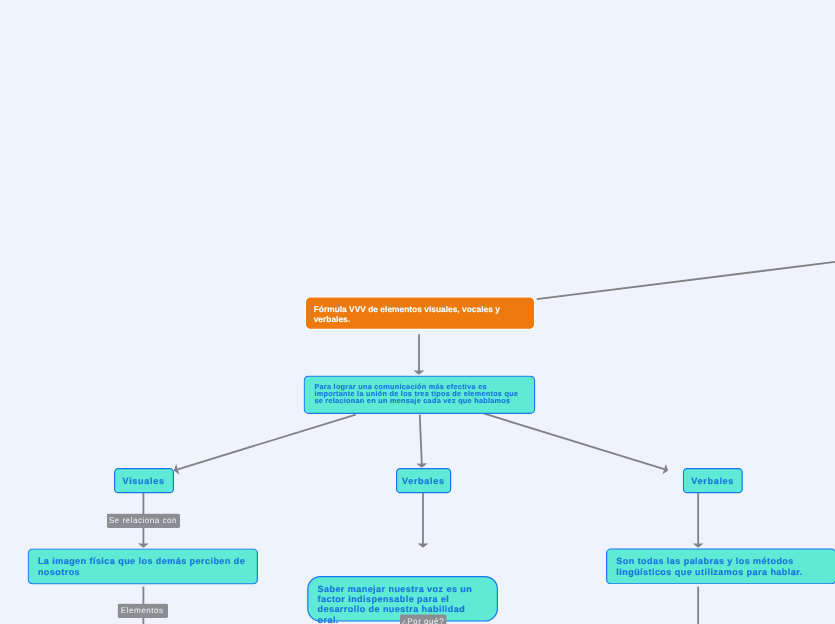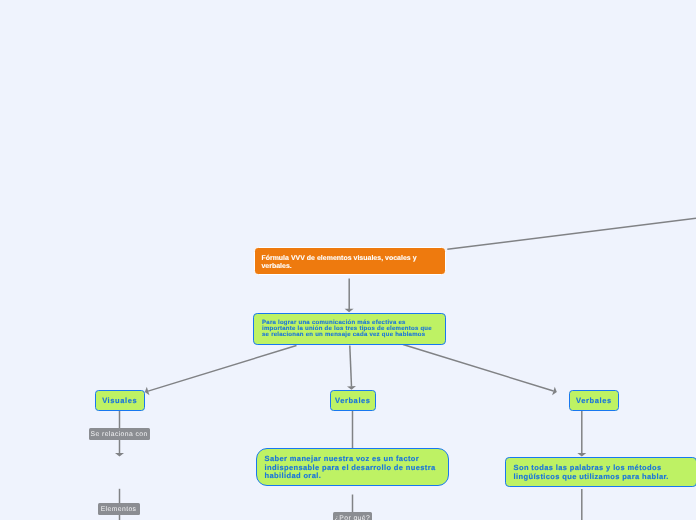--- a/index.html
+++ b/index.html
@@ -2,21 +2,21 @@
 <html><head>
 <meta charset="utf-8">
 <title>Mapa mental</title>
 <style>
   html,body{margin:0;padding:0;}
   body{width:696px;height:520px;background:#eff3fd;font-family:"Liberation Sans",sans-serif;overflow:hidden;-webkit-font-smoothing:antialiased;text-rendering:geometricPrecision;}
   #canvas{position:relative;width:696px;height:520px;}
   svg.edges{position:absolute;left:0;top:0;width:696px;height:520px;pointer-events:none;}
   .node{position:absolute;box-sizing:border-box;will-change:transform;}
   .node-root{-webkit-text-stroke:0.1px #ffffff;background:#ee7a0e;border:1.3px solid #ffffff;border-radius:4.6px;color:#ffffff;font-size:6.95px;letter-spacing:0.03px;font-weight:bold;line-height:8.2px;padding:6.6px 6.4px;}
-  .node-blue{background:#bef264;border:1.5px solid #1878f0;border-radius:3.6px;color:#1a75dd;font-weight:bold;}
+  .node-blue{background:#5eead4;border:1.5px solid #1878f0;border-radius:3.6px;color:#1a75dd;font-weight:bold;}
   .node-mid{border-radius:4.2px;-webkit-text-stroke:0.12px #1a75dd;font-size:6.05px;letter-spacing:0.24px;line-height:6.2px;padding:6px 8px;}
   .node-leaf{border-radius:4.2px;-webkit-text-stroke:0.16px #1a75dd;font-size:7.5px;letter-spacing:0.38px;line-height:8.5px;padding:6.2px 7.6px;}
   .node-pill{-webkit-text-stroke:0.16px #1a75dd;font-size:7.5px;letter-spacing:0.6px;text-align:center;line-height:19.6px;text-indent:-0.6px;}
   .label{position:absolute;box-sizing:border-box;will-change:transform;background:#8b8d92;border-radius:1.5px;color:#f2f2f4;font-size:6.8px;letter-spacing:0.4px;line-height:13.6px;text-align:center;height:12.0px;text-indent:-0.4px;overflow:hidden;}
 </style>
 </head>
 <body>
 
 <div id="canvas">
   <svg class="edges" viewBox="0 0 696 520">
@@ -62,21 +62,24 @@
   <div class="node node-blue node-pill" style="left:94.8px;top:390.4px;width:50.0px;height:20.6px;">
     <span>Visuales</span>
   </div>
   <div class="node node-blue node-pill" style="left:329.7px;top:390.3px;width:46.2px;height:20.6px;">
     <span>Verbales</span>
   </div>
   <div class="node node-blue node-pill" style="left:557.0px;top:390.2px;width:50.4px;height:20.6px;margin-left:12px;">
     <span>Verbales</span>
   </div>
 
-  <div class="node node-blue node-leaf" style="left:256.1px;top:448px;width:193.0px;height:37.8px;border-radius:11px;">
+  <div class="node node-blue node-leaf" style="left:23.1px;top:456.6px;width:192.2px;height:29.9px;">
+    <span>La imagen física que los demás perciben de nosotros</span>
+  </div>
+  <div class="node node-blue node-leaf" style="left:256.1px;top:480px;width:159px;height:37.8px;border-radius:11px;">
     <span>Saber manejar nuestra voz es un factor indispensable para el desarrollo de nuestra habilidad oral.</span>
   </div>
   <div class="node node-blue node-leaf" style="left:487.0px;top:456.6px;width:191.8px;height:29.9px;margin-left:18px;">
     <span>Son todas las palabras y los métodos lingüísticos que utilizamos para hablar.</span>
   </div>
 
   <div class="label" style="left:88.9px;top:428.4px;width:60.6px;">Se relaciona con</div>
   <div class="label" style="left:98.3px;top:503.3px;width:41.5px;">Elementos</div>
   <div class="label" style="left:332.6px;top:511.7px;width:39.3px;">¿Por qué?</div>
 </div>

